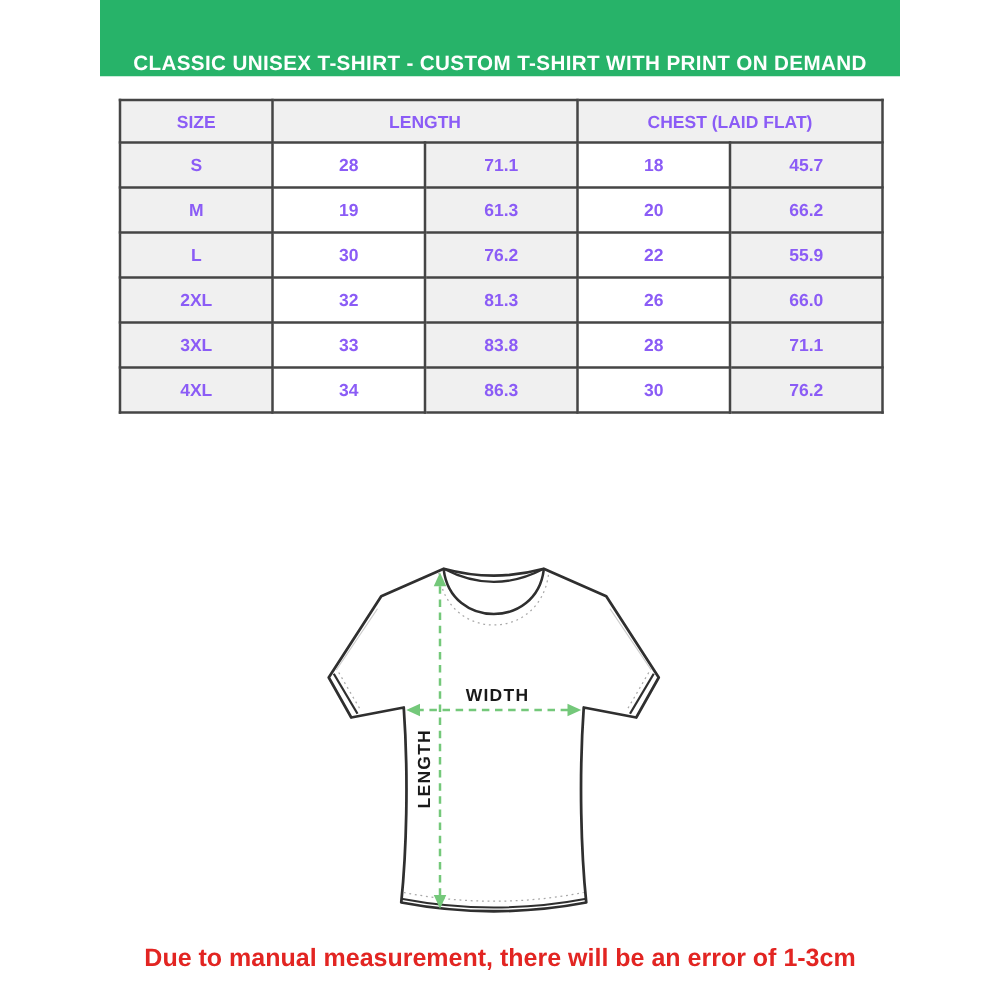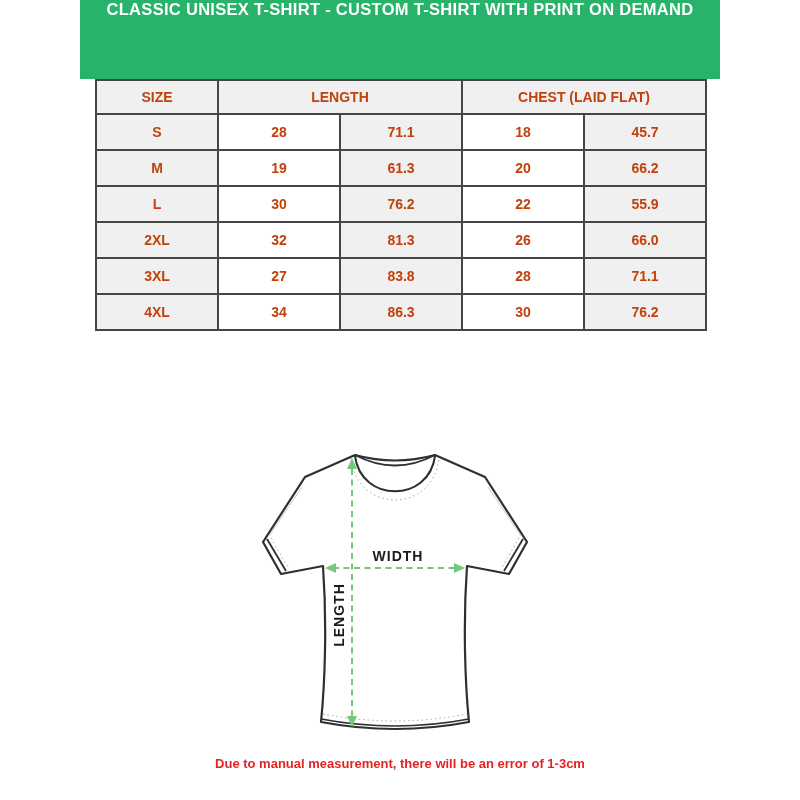--- a/index.html
+++ b/index.html
@@ -1,49 +1,49 @@
 <!DOCTYPE html>
 <html><head>
 <meta charset="utf-8">
 <style>
   * { margin:0; padding:0; box-sizing:border-box; }
   html,body { width:800px; height:800px; background:#ffffff; overflow:hidden;
               font-family:"Liberation Sans", sans-serif; }
   .page { position:relative; width:800px; height:800px; background:#ffffff; }
 
   .banner {
-    position:absolute; left:80px; top:0; width:640px; height:79px;
-    background:#27b369; display:flex; align-items:flex-start; justify-content:center;
+    position:absolute; left:80px; top:0; width:640px; height:61px;
+    background:#27b369; display:flex; align-items:flex-end; justify-content:center;
   }
   .banner-title {
     color:#ffffff; font-size:16.5px; font-weight:bold; letter-spacing:0.3px;
     text-align:center; white-space:nowrap;
   }
 
   .chart-wrap { position:absolute; left:95px; top:79px; }
   table.size-chart {
     border-collapse:collapse; table-layout:fixed; width:612px;
     border:2px solid #333333;
   }
   table.size-chart col { width:20%; }
   table.size-chart th, table.size-chart td {
     border:2px solid #454545; text-align:center; vertical-align:middle;
-    font-size:14px; font-weight:bold; color:#c2410c; background:#ffffff;
+    font-size:14px; font-weight:bold; color:#8b5cf6; background:#ffffff;
   }
   table.size-chart th { height:34px; background:#f0f0f0; }
   table.size-chart td { height:36px; }
   table.size-chart tbody td:nth-child(odd) { background:#f0f0f0; }
 
   .tshirt-svg { position:absolute; left:245px; top:443px; }
   .svg-label { font-family:"Liberation Sans", sans-serif; font-size:14px;
                font-weight:bold; fill:#1a1a1a; letter-spacing:1px; }
 
   .footnote {
     position:absolute; left:0; top:756px; width:800px; text-align:center;
-    font-size:13px; font-weight:bold; color:#e22522;
+    font-size:20px; font-weight:bold; color:#e22522;
   }
 </style>
 </head>
 <body>
 
 <div class="page">
 
   <div class="banner">
     <span class="banner-title">CLASSIC UNISEX T-SHIRT - CUSTOM T-SHIRT WITH PRINT ON DEMAND</span>
   </div>
@@ -88,21 +88,21 @@
         </tr>
         <tr>
           <td>2XL</td>
           <td>32</td>
           <td>81.3</td>
           <td>26</td>
           <td>66.0</td>
         </tr>
         <tr>
           <td>3XL</td>
-          <td>27</td>
+          <td>33</td>
           <td>83.8</td>
           <td>28</td>
           <td>71.1</td>
         </tr>
         <tr>
           <td>4XL</td>
           <td>34</td>
           <td>86.3</td>
           <td>30</td>
           <td>76.2</td>

